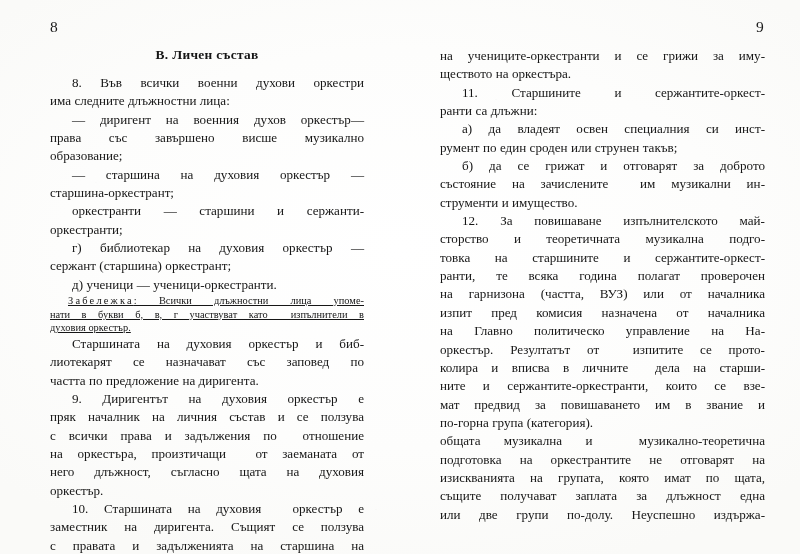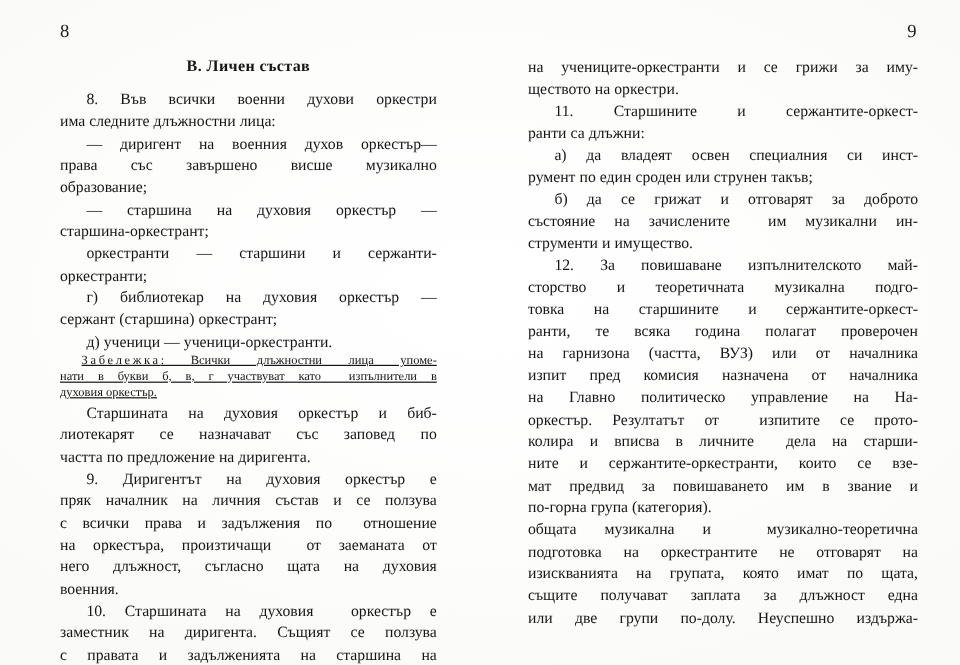--- a/index.html
+++ b/index.html
@@ -168,41 +168,41 @@
         <span class="ln">лиотекарят се назначават със заповед по</span>
         <span class="ln last">частта по предложение на диригента.</span>
       </div>
 
       <div class="lines">
         <span class="ln indent">9. Диригентът на духовия оркестър е</span>
         <span class="ln">пряк началник на личния състав и се ползува</span>
         <span class="ln">с всички права и задължения по  отношение</span>
         <span class="ln">на оркестъра, произтичащи  от заеманата от</span>
         <span class="ln">него длъжност, съгласно щата на духовия</span>
-        <span class="ln last">военния.</span>
+        <span class="ln last">оркестър.</span>
       </div>
 
       <div class="lines">
         <span class="ln indent">10. Старшината на духовия  оркестър е</span>
         <span class="ln">заместник на диригента. Същият се ползува</span>
         <span class="ln">с правата и задълженията на старшина на</span>
 
       </div>
 
     </div>
   </div>
 
   <div class="folio folio-right">9</div>
 
   <div class="col col-right">
     <div class="col-body">
 
       <div class="lines">
         <span class="ln">на учениците-оркестранти и се грижи за иму-</span>
-        <span class="ln last">ществото на оркестри.</span>
+        <span class="ln last">ществото на оркестъра.</span>
       </div>
 
       <div class="lines">
         <span class="ln indent">11. Старшините и сержантите-оркест-</span>
         <span class="ln last">ранти са длъжни:</span>
       </div>
 
       <div class="lines">
         <span class="ln indent">а) да владеят освен специалния си инст-</span>
         <span class="ln last">румент по един сроден или струнен такъв;</span>

